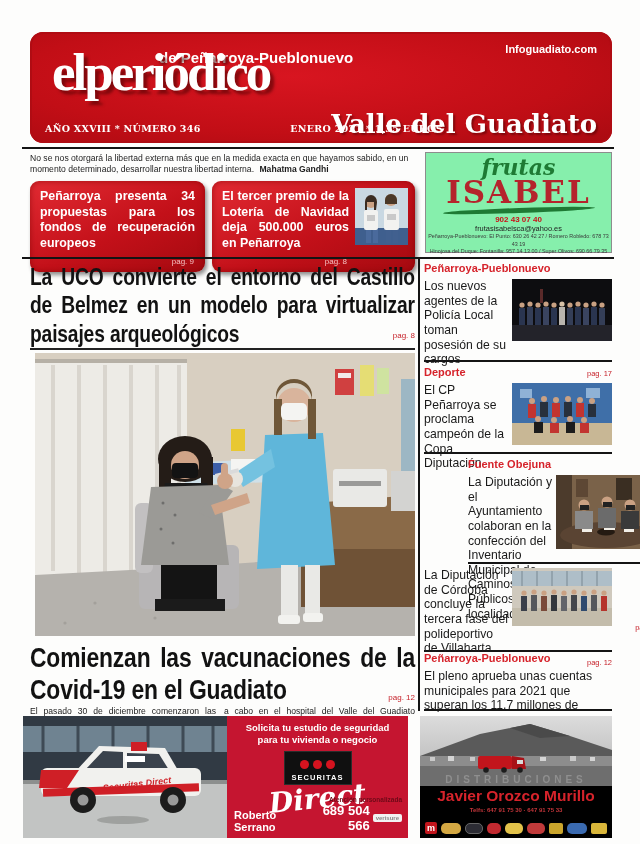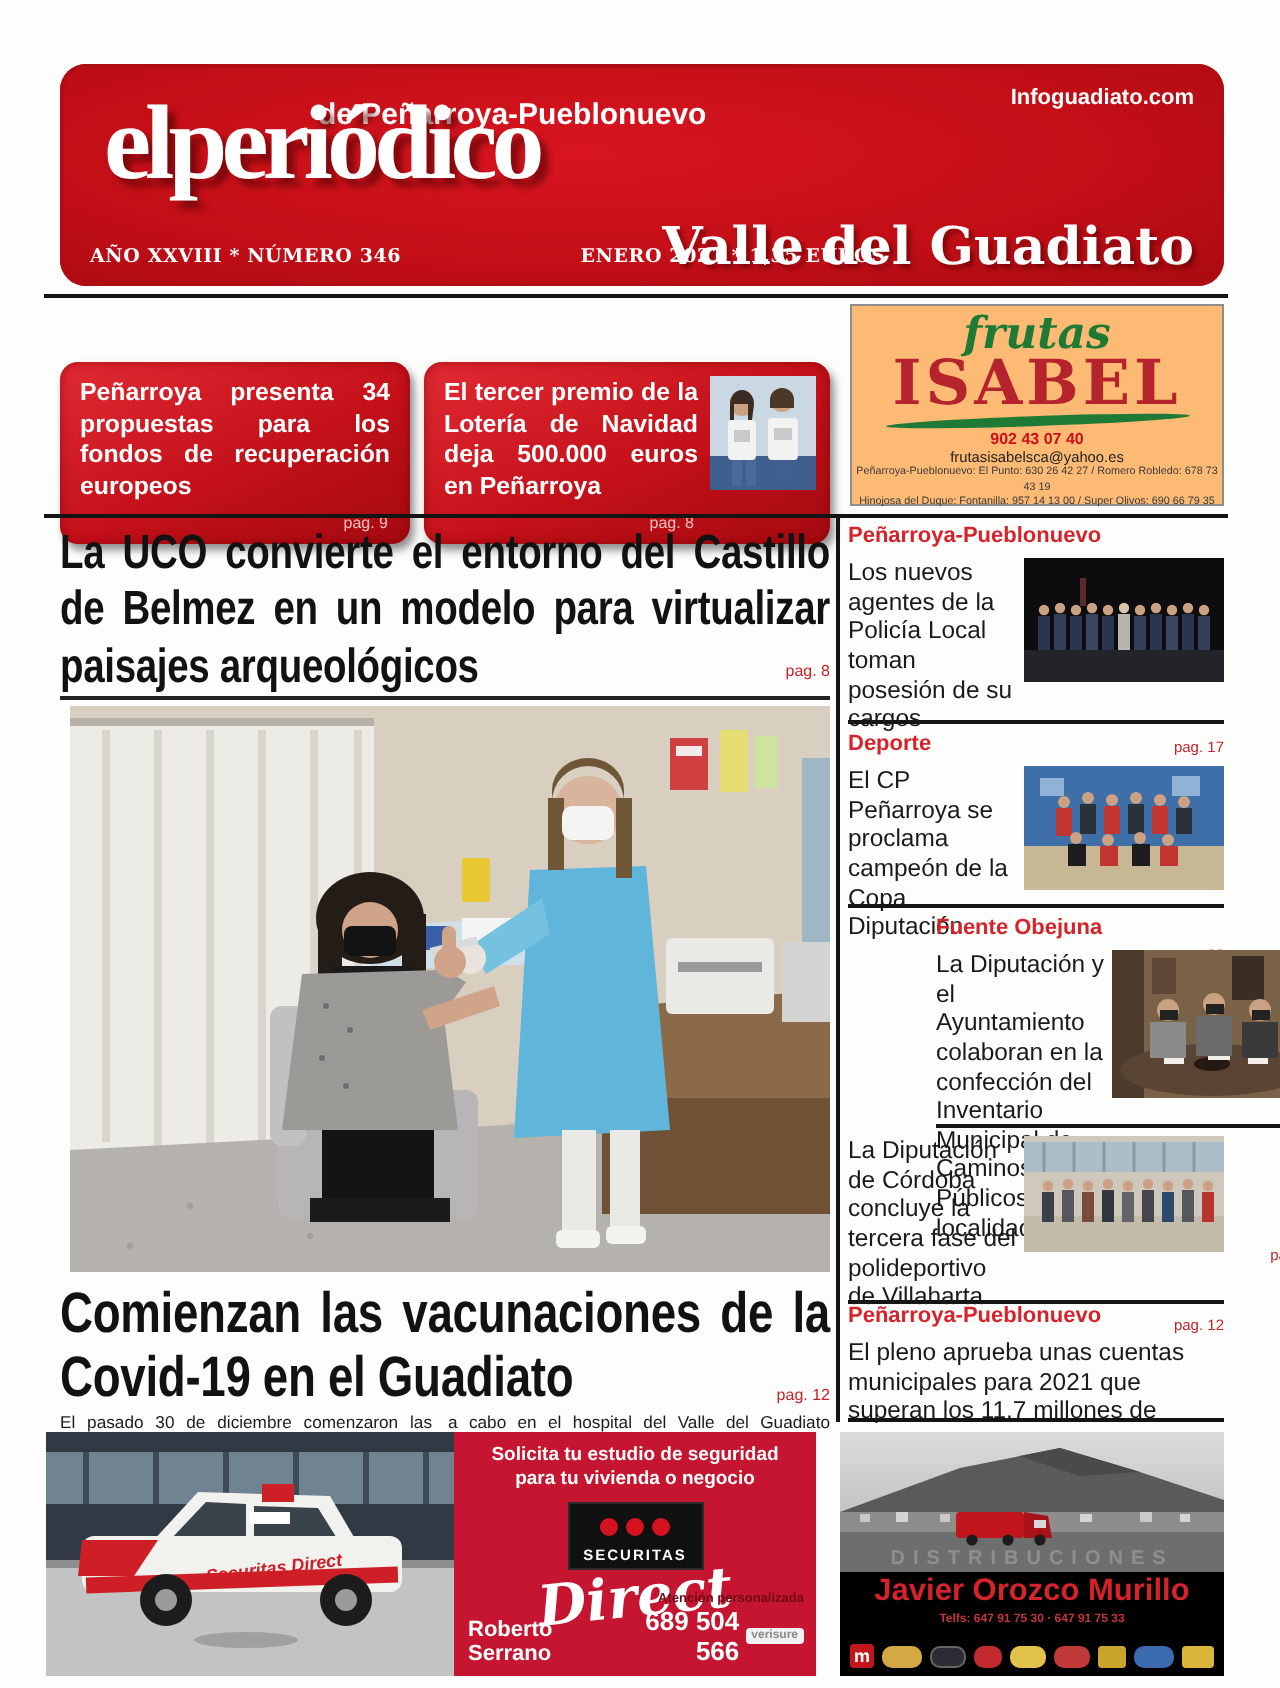--- a/index.html
+++ b/index.html
@@ -33,21 +33,21 @@
     background: linear-gradient(155deg,#e22b33 0%, #c31019 55%, #a50a10 100%);
     box-shadow: 2px 3px 4px rgba(0,0,0,.45), inset 0 0 6px rgba(120,0,0,.6);
     padding:8px 10px; font-weight:bold; font-size:12.4px; line-height:1.25; text-align:justify; }
   .teaser-1 { left:30px; width:175px; }
   .teaser-2 { left:212px; width:203px; padding-right:66px; }
   .teaser .pag { position:absolute; bottom:5px; right:11px; font-weight:normal; font-size:8px; color:rgba(255,220,220,.85); }
   .teaser-2 .pag { right:68px; }
   .teaser-thumb { position:absolute; top:7px; right:7px; width:53px; height:57px; overflow:hidden; }
 
   
-  .frutas { position:absolute; left:425px; top:152px; width:187px; height:101px; background:#fdba74;
+  .frutas { position:absolute; left:425px; top:152px; width:187px; height:101px; background:#86efac;
     border:1.5px solid #8d8d8d; text-align:center; padding-top:3px; }
   .f-script { color:#1e7a34; font-family:"DejaVu Serif", serif; font-style:italic; font-weight:bold; font-size:22px; line-height:1; }
   .f-name { color:#b5242c; font-family:"DejaVu Serif", serif; font-weight:bold; font-size:31px; line-height:.95; letter-spacing:2px; }
   .f-swoosh { width:152px; height:5px; background:#1e7a34; border-radius:50%; margin:1px auto 2px; transform:rotate(-2deg); }
   .f-phone { color:#cc0f18; font-weight:bold; font-size:8px; }
   .f-email { font-size:7.4px; color:#222; }
   .f-contact { font-size:5.4px; color:#3a3a3a; line-height:1.35; }
 
   
   .headline1 { position:absolute; left:30px; top:263px; width:480px; transform:scaleX(.802);
@@ -120,20 +120,24 @@
     <div class="mh-title">elperiódico</div>
     <div class="mh-sub">Valle del Guadiato</div>
     <div class="mh-edition">
       <span>AÑO XXVIII  *  NÚMERO 346</span>
       <span class="sp2">ENERO 2021   *   1,35 EUROS</span>
     </div>
   </div>
 
   <div class="hr-full hr1"></div>
 
+  <p class="quote">
+    <span>No se nos otorgará la libertad externa más que en la medida exacta en que hayamos sabido, en un momento determinado, desarrollar nuestra libertad interna.</span>
+    <strong>Mahatma Gandhi</strong>
+  </p>
 
   <div class="teaser teaser-1">
     <span>Peñarroya presenta 34 propuestas para los fondos de recuperación europeos</span>
     <span class="pag">pag. 9</span>
   </div>
   <div class="teaser teaser-2">
     <span>El tercer premio  de la Lotería  de Navidad deja 500.000 euros en Peñarroya</span>
     <span class="pag">pag. 8</span>
     <div class="teaser-thumb">
       <svg width="53" height="57" viewBox="0 0 53 57">

